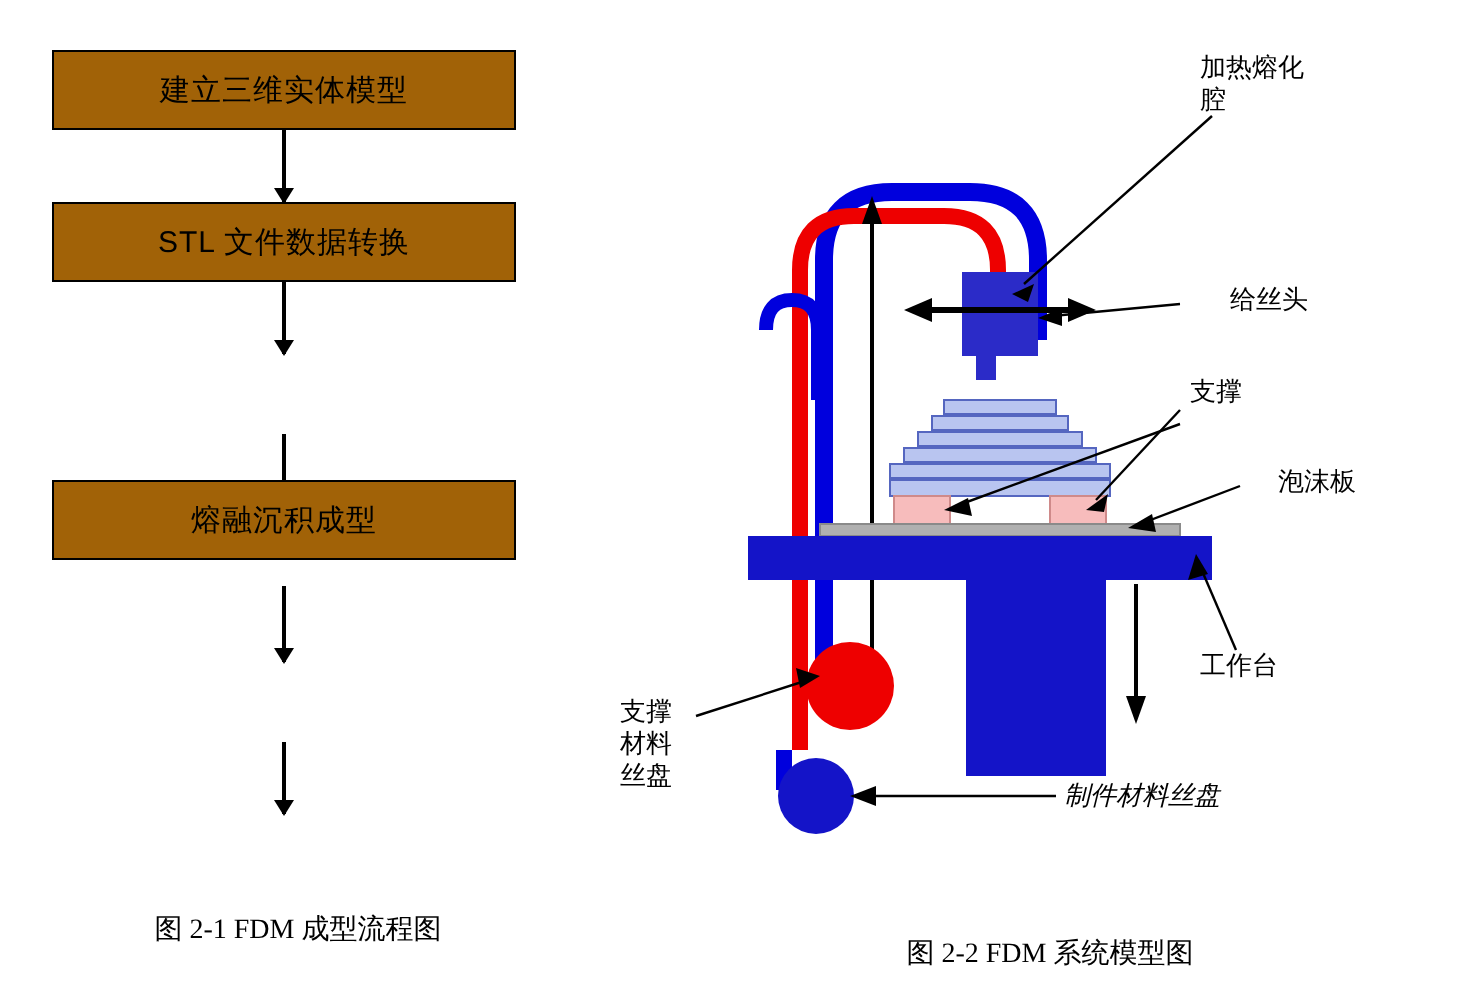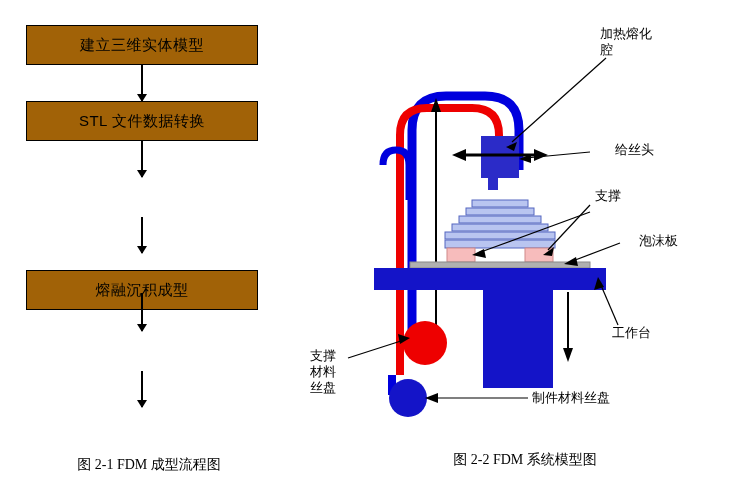--- a/index.html
+++ b/index.html
@@ -75,21 +75,21 @@
   #sysdiagram {
     position: absolute;
     left: 300px;
     top: 0;
     width: 430px;
     height: 501px;
   }
   #caption-right {
     position: absolute;
     left: 80px;
-    top: 451px;
+    top: 468px;
     width: 290px;
     text-align: center;
     font-size: 14px;
     color: #000000;
     font-family: "Liberation Serif", serif;
   }
   .lbl {
     position: absolute;
     font-size: 13px;
     color: #000000;
@@ -115,21 +115,21 @@
       </div>
     <div class="flow-arrow" style="top:65px;height:36px"></div>
 
     <div class="flow-box" style="top:101px">
         <span>STL 文件数据转换</span>
       </div>
     <div class="flow-arrow" style="top:141px;height:36px"></div>
 
     <div class="flow-arrow" style="top:217px;height:36px"></div>
 
-    <div class="flow-box" style="top:270px">
+    <div class="flow-box" style="top:240px">
         <span>熔融沉积成型</span>
       </div>
     <div class="flow-arrow" style="top:293px;height:38px"></div>
 
     <div class="flow-arrow" style="top:371px;height:36px"></div>
 
 
     <div id="caption-left">图 2-1 FDM 成型流程图</div>
   </div>
 
@@ -201,22 +201,22 @@
 
       <line x1="228" y1="398" x2="132" y2="398" stroke="#000000" stroke-width="1.2"></line>
       <polygon points="125,398 138,393 138,403" fill="#000000"></polygon>
     </svg>
 
     <div class="lbl" style="left:300px; top:26px;">加热熔化
 腔</div>
     <div class="lbl" style="left:295px; top:142px;margin-left:20px;">给丝头</div>
     <div class="lbl" style="left:295px; top:188px;">支撑</div>
     <div class="lbl" style="left:339px; top:233px;">泡沫板</div>
-    <div class="lbl" style="left:300px; top:325px;margin-left:12px;">工作台</div>
+    <div class="lbl" style="left:300px; top:325px;">工作台</div>
     <div class="lbl" style="left:10px;  top:348px;">支撑
 材料
 丝盘</div>
-    <div class="lbl" style="left:232px; top:390px;">制件材料丝盘</div>
+    <div class="lbl" style="left:232px; top:390px;font-style:italic;">制件材料丝盘</div>
 
     <div id="caption-right">图 2-2 FDM 系统模型图</div>
   </div>
 
 </div>
 
 </body></html>

